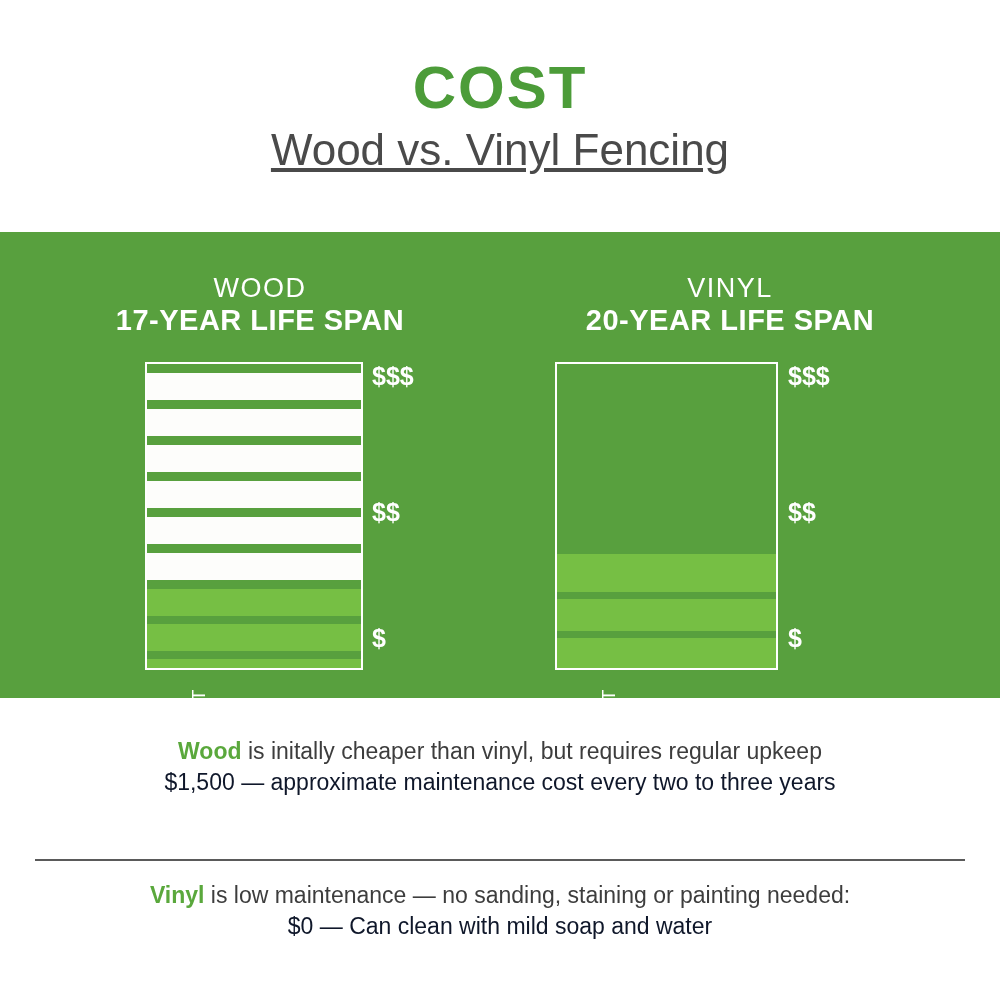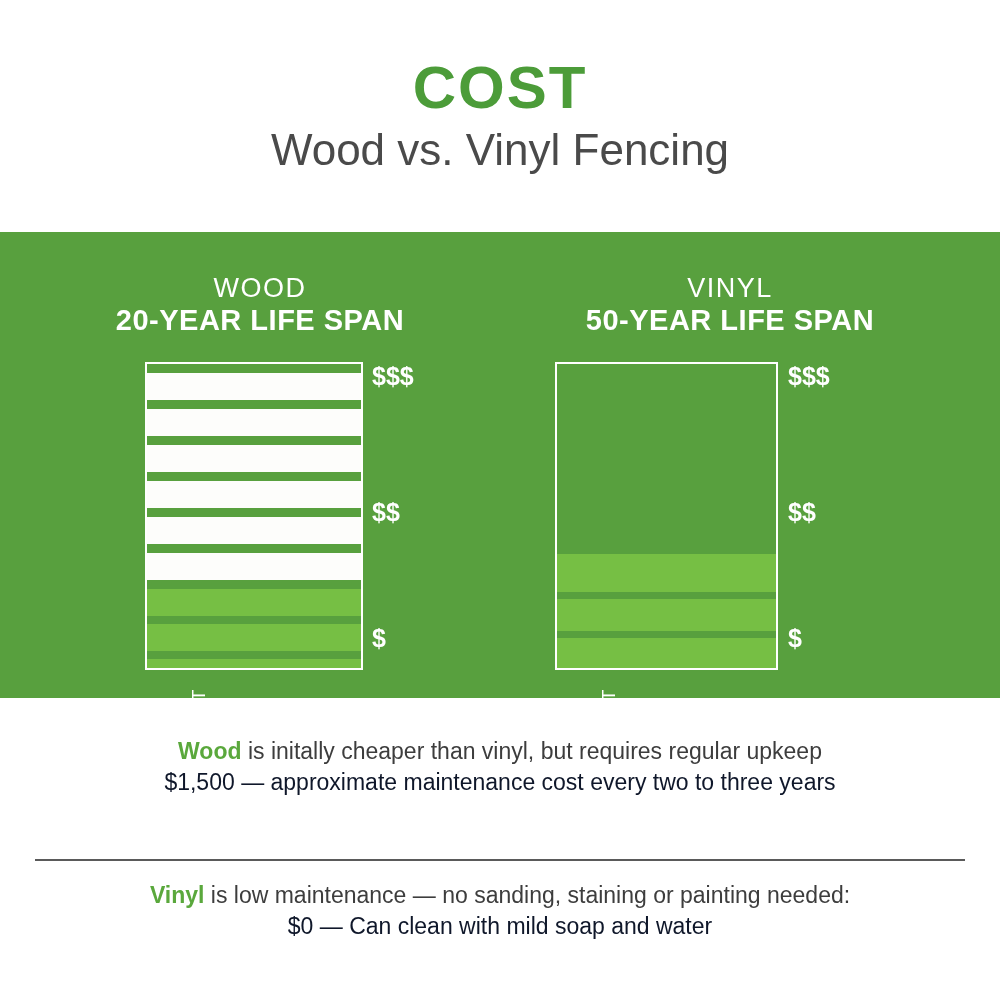--- a/index.html
+++ b/index.html
@@ -42,20 +42,21 @@
   }
   .title-sub {
     position: absolute;
     left: 0;
     top: 128px;
     width: 1000px;
     font-size: 44px;
     font-weight: normal;
     color: #4a4a4a;
     line-height: 1;
+    text-decoration: underline;
   }
 
   
   .panel {
     position: absolute;
     left: 0;
     top: 232px;
     width: 1000px;
     height: 466px;
     background: #58a03e;
@@ -184,21 +185,21 @@
   <div class="header">
     <div class="title-main">COST</div>
     <div class="title-sub">Wood vs. Vinyl Fencing</div>
   </div>
 
   <div class="panel">
 
     <div class="chart-block wood">
       <div class="chart-heading">
         <span class="line1">WOOD</span>
-        <span class="line2">20-YEAR LIFE SPAN</span>
+        <span class="line2">17-YEAR LIFE SPAN</span>
       </div>
 
       <div class="axis-caption">TOTAL COST</div>
 
       <div class="plot">
 
         <div class="band white" style="top:9px;height:27px;"></div>
         <div class="band white" style="top:45px;height:27px;"></div>
         <div class="band white" style="top:81px;height:27px;"></div>
         <div class="band white" style="top:117px;height:27px;"></div>
@@ -211,21 +212,21 @@
       </div>
 
       <div class="tick" style="top:132px;">$$$</div>
       <div class="tick" style="top:268px;">$$</div>
       <div class="tick" style="top:394px;">$</div>
     </div>
 
     <div class="chart-block vinyl">
       <div class="chart-heading">
         <span class="line1">VINYL</span>
-        <span class="line2">50-YEAR LIFE SPAN</span>
+        <span class="line2">20-YEAR LIFE SPAN</span>
       </div>
 
       <div class="axis-caption">TOTAL COST</div>
 
       <div class="plot">
 
         <div class="band light" style="top:190px;height:38px;"></div>
         <div class="band light" style="top:235px;height:32px;"></div>
         <div class="band light" style="top:274px;height:32px;"></div>
 

